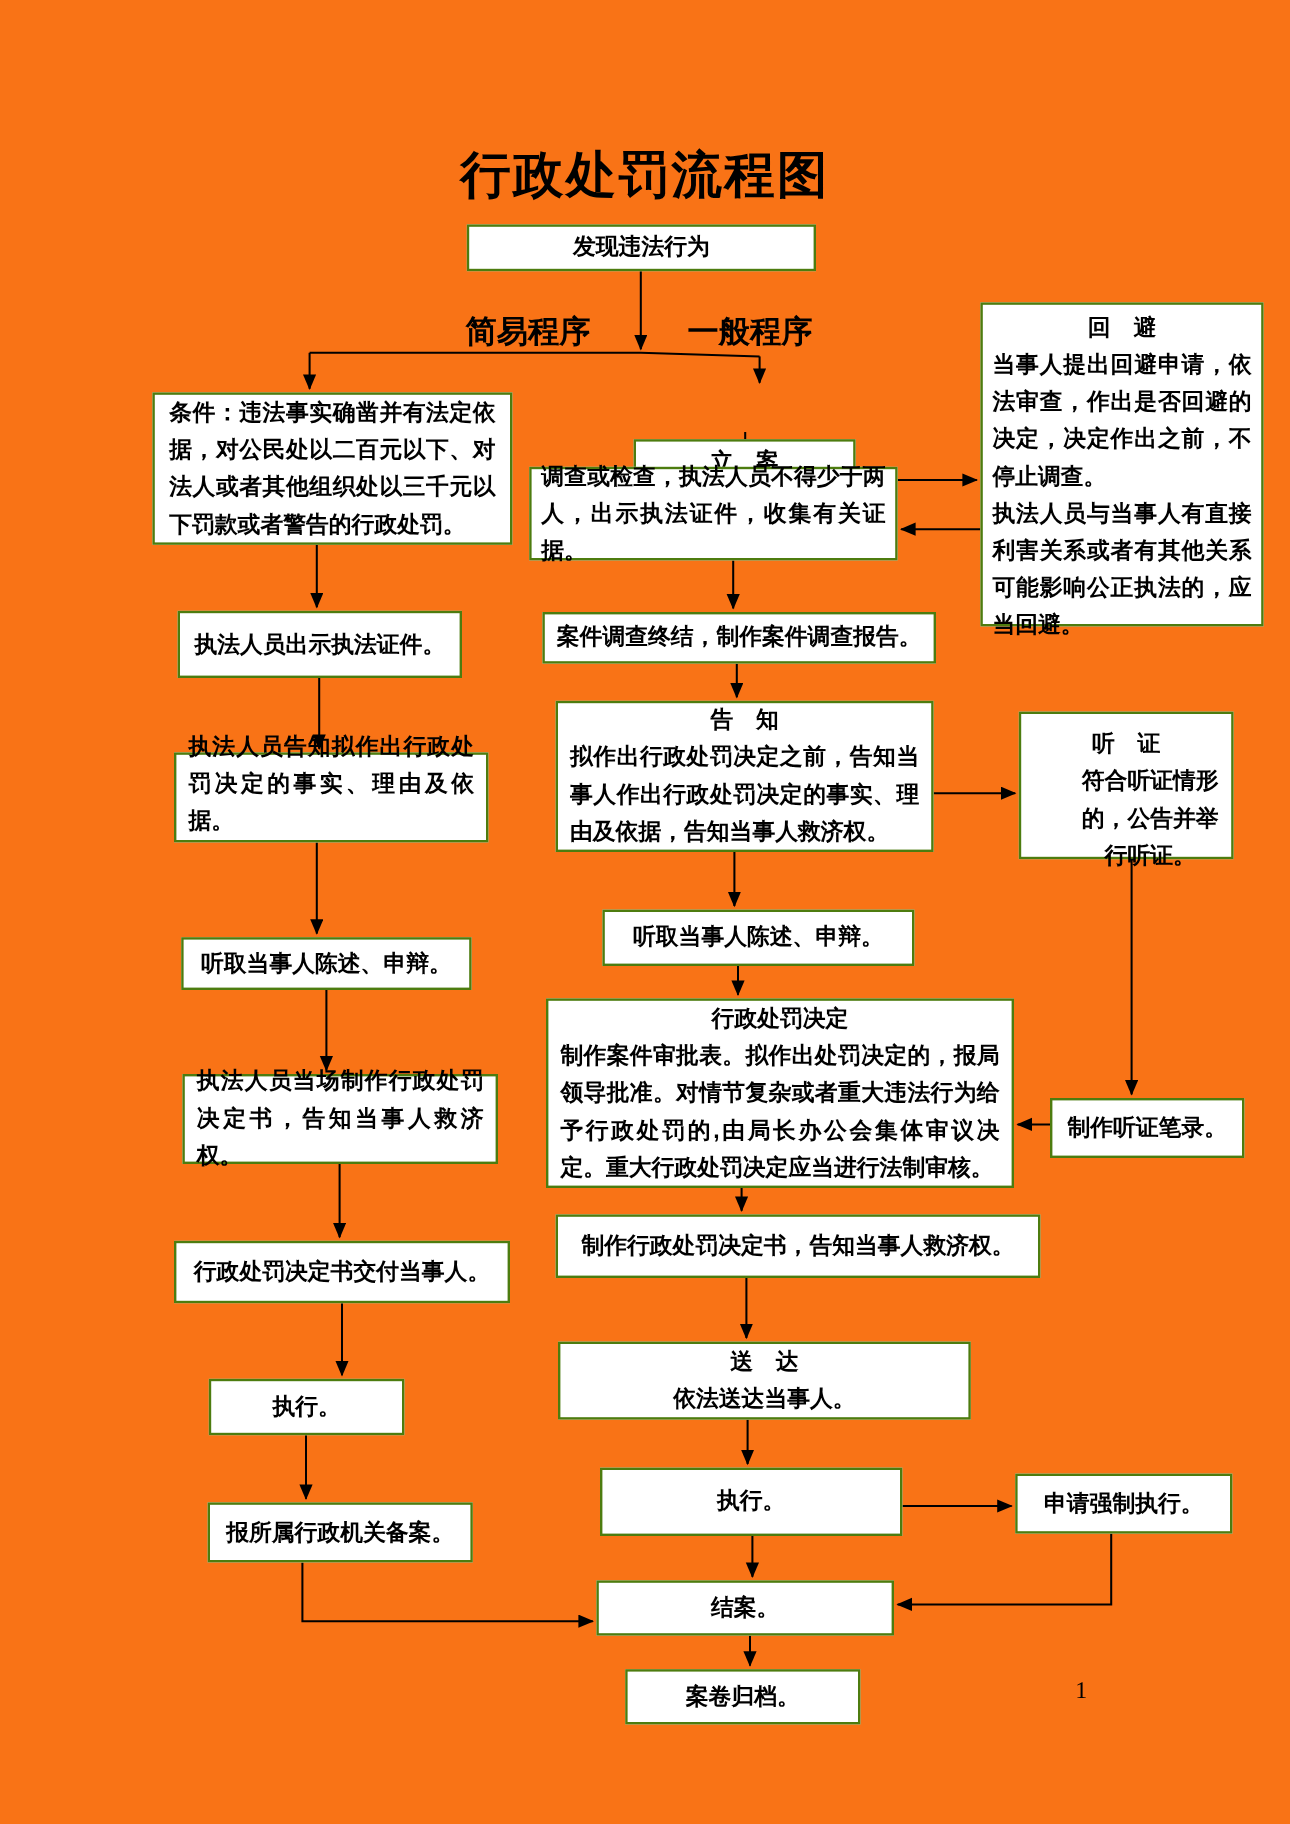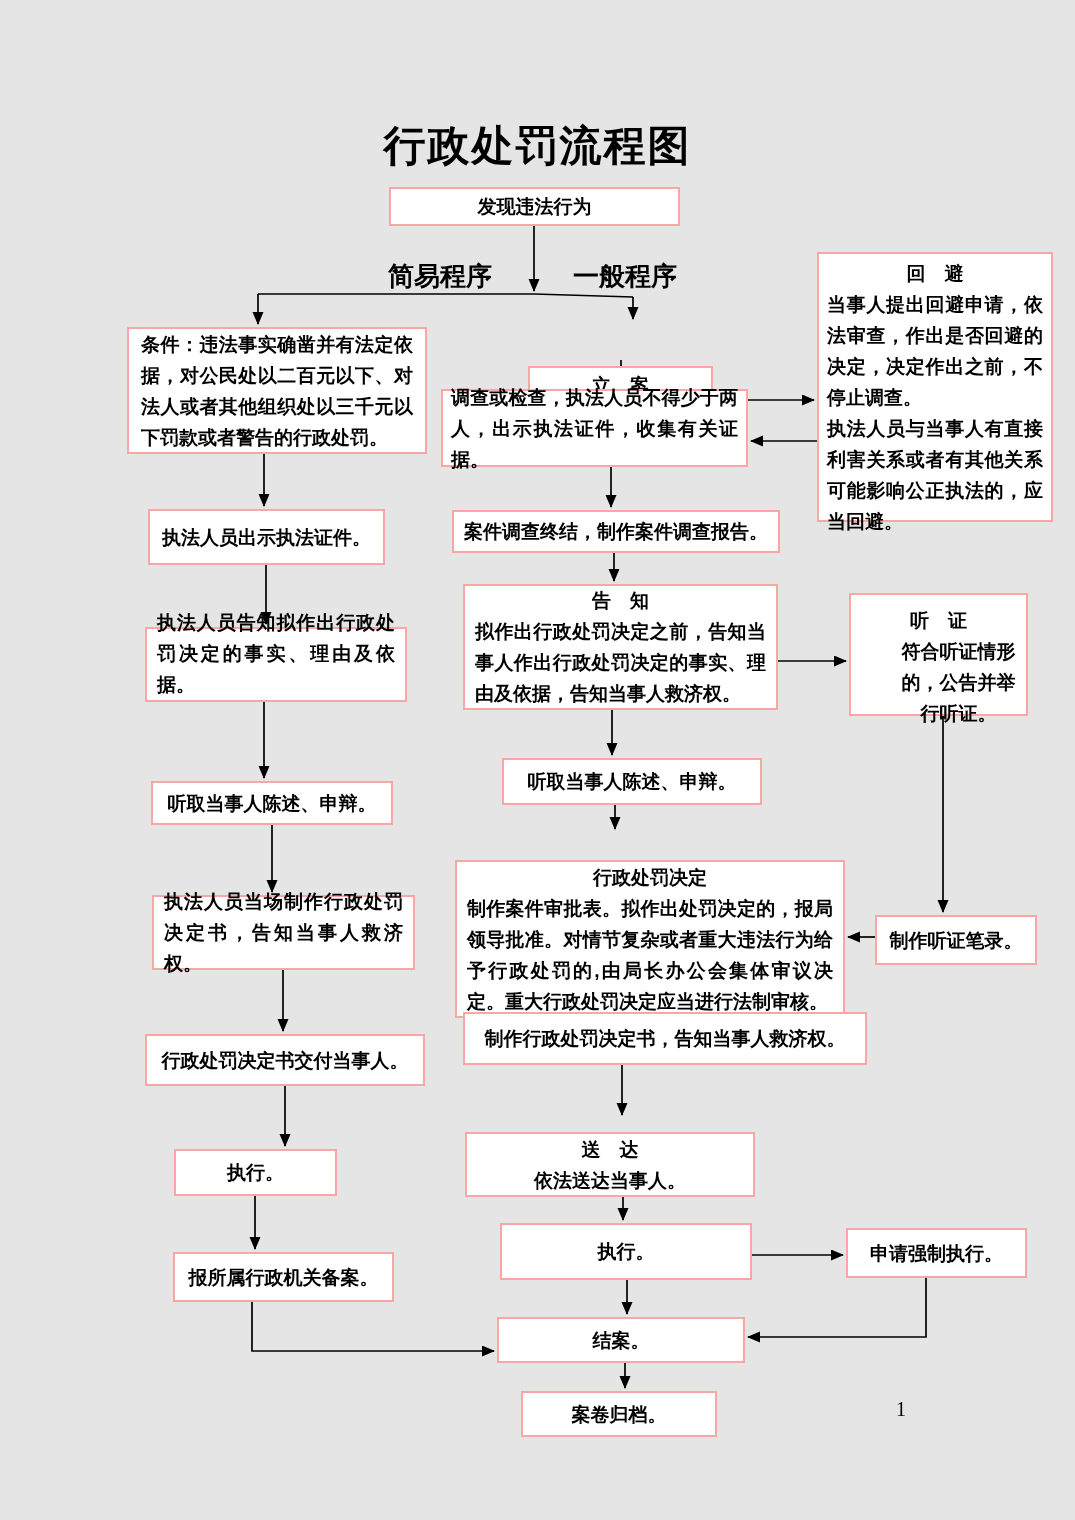--- a/index.html
+++ b/index.html
@@ -5,21 +5,21 @@
   html, body {
     margin: 0;
     padding: 0;
     background: #ffffff;
   }
   .canvas {
     position: relative;
     width: 1075px;
     height: 1520px;
     margin: 0 auto;
-    background: #e5e5e5;
+    background: #f97316;
     font-family: "Liberation Sans", sans-serif;
     color: #000000;
   }
   .connectors {
     position: absolute;
     left: 0; top: 0;
     width: 1075px;
     height: 1520px;
   }
   .page-title {
@@ -35,21 +35,21 @@
   }
   .branch-label {
     position: absolute;
     font-size: 26px;
     font-weight: bold;
     white-space: nowrap;
   }
   .node {
     position: absolute;
     box-sizing: border-box;
-    border: 2px solid #fca5a5;
+    border: 2px solid #4d7c0f;
     background: #ffffff;
     display: flex;
     flex-direction: column;
     justify-content: center;
     font-size: 19px;
     font-weight: bold;
     line-height: 31px;
   }
   .node .line-center {
     text-align: center;
@@ -165,21 +165,21 @@
   </div>
 
   <div class="node" style="left:151px; top:781px; width:242px; height:44px;">
     <div class="line-center">听取当事人陈述、申辩。</div>
   </div>
 
   <div class="node" style="left:502px; top:758px; width:260px; height:47px;">
     <div class="line-center">听取当事人陈述、申辩。</div>
   </div>
 
-  <div class="node" style="left:455px; top:860px; width:390px; height:158px; padding:0 10px;">
+  <div class="node" style="left:455px; top:832px; width:390px; height:158px; padding:0 10px;">
     <div class="node-title">行政处罚决定</div>
     <div class="para">制作案件审批表。拟作出处罚决定的，报局领导批准。对情节复杂或者重大违法行为给予行政处罚的,由局长办公会集体审议决定。重大行政处罚决定应当进行法制审核。</div>
   </div>
 
   <div class="node" style="left:875px; top:915px; width:162px; height:50px;">
     <div class="line-center">制作听证笔录。</div>
   </div>
 
   <div class="node" style="left:152px; top:895px; width:263px; height:75px; padding:0 10px;">
     <div class="para">执法人员当场制作行政处罚决定书，告知当事人救济权。</div>
@@ -190,21 +190,21 @@
   </div>
 
   <div class="node" style="left:463px; top:1012px; width:404px; height:53px;">
     <div class="line-center">制作行政处罚决定书，告知当事人救济权。</div>
   </div>
 
   <div class="node" style="left:174px; top:1149px; width:163px; height:47px;">
     <div class="line-center">执行。</div>
   </div>
 
-  <div class="node" style="left:465px; top:1118px; width:290px; height:65px;margin-top:14px;">
+  <div class="node" style="left:465px; top:1118px; width:344px; height:65px;">
     <div class="node-title">送　达</div>
     <div class="line-center">依法送达当事人。</div>
   </div>
 
   <div class="node" style="left:173px; top:1252px; width:221px; height:50px;">
     <div class="line-center">报所属行政机关备案。</div>
   </div>
 
   <div class="node" style="left:500px; top:1223px; width:252px; height:57px;">
     <div class="line-center">执行。</div>

